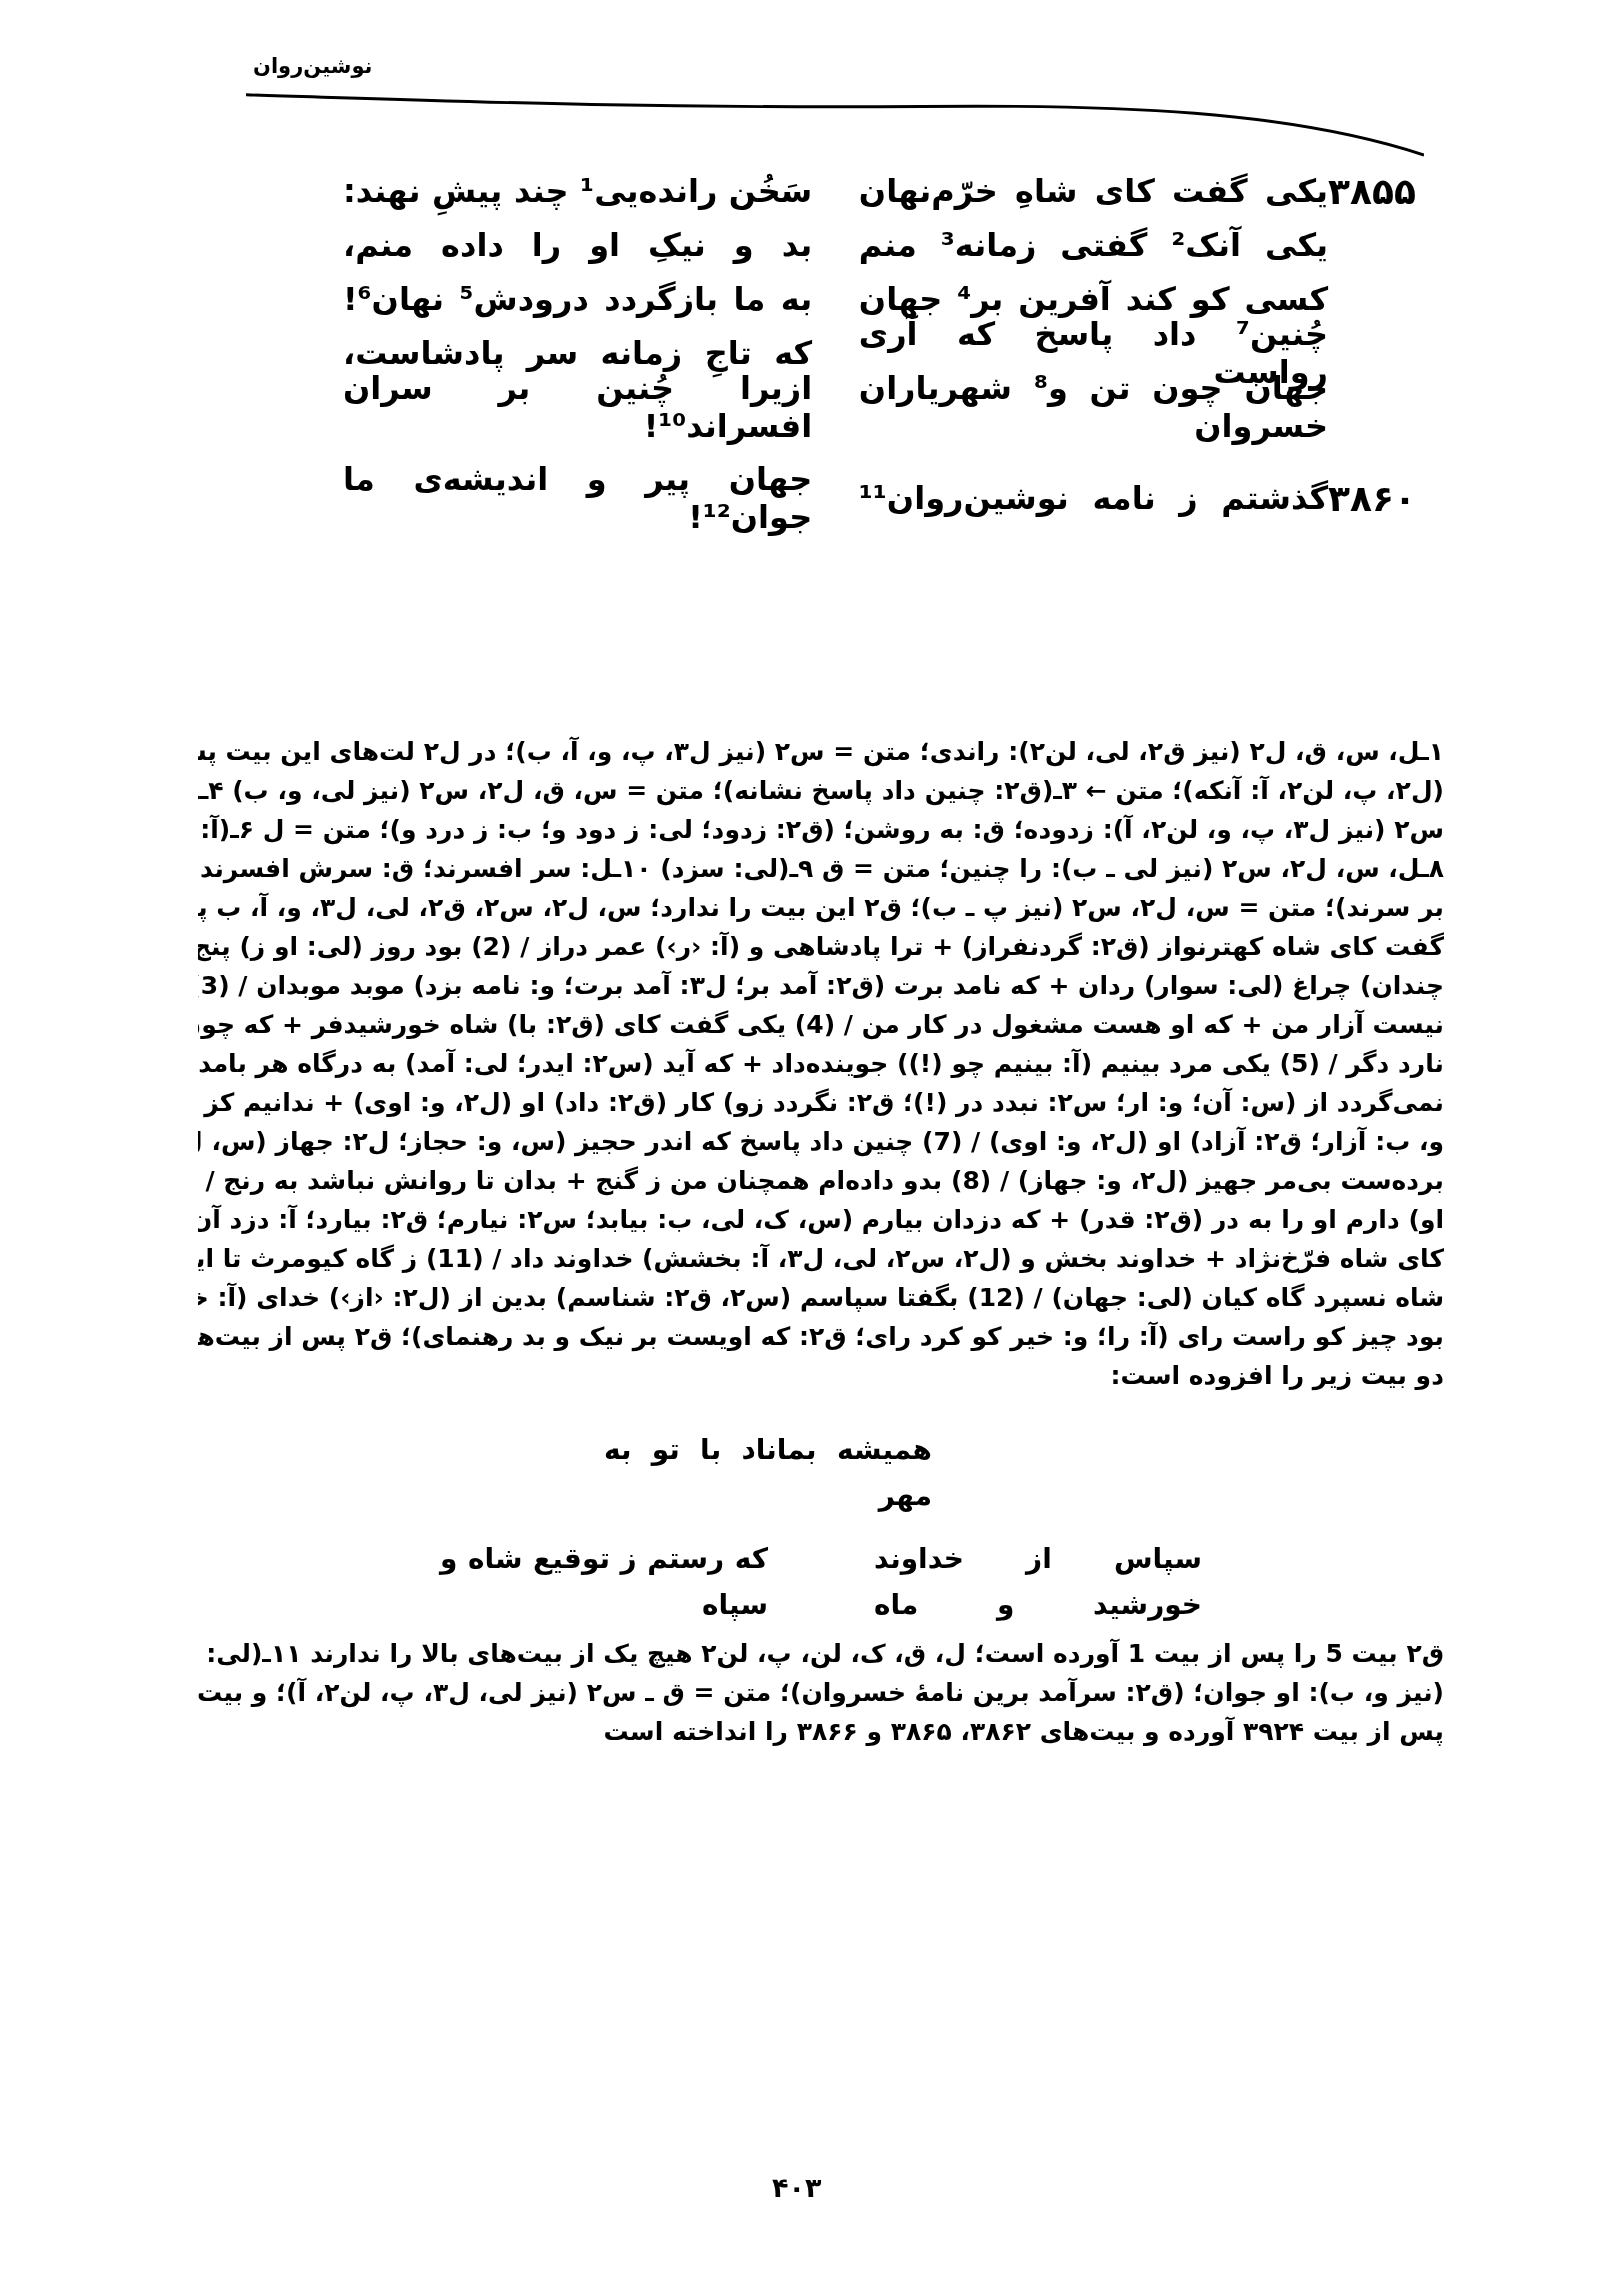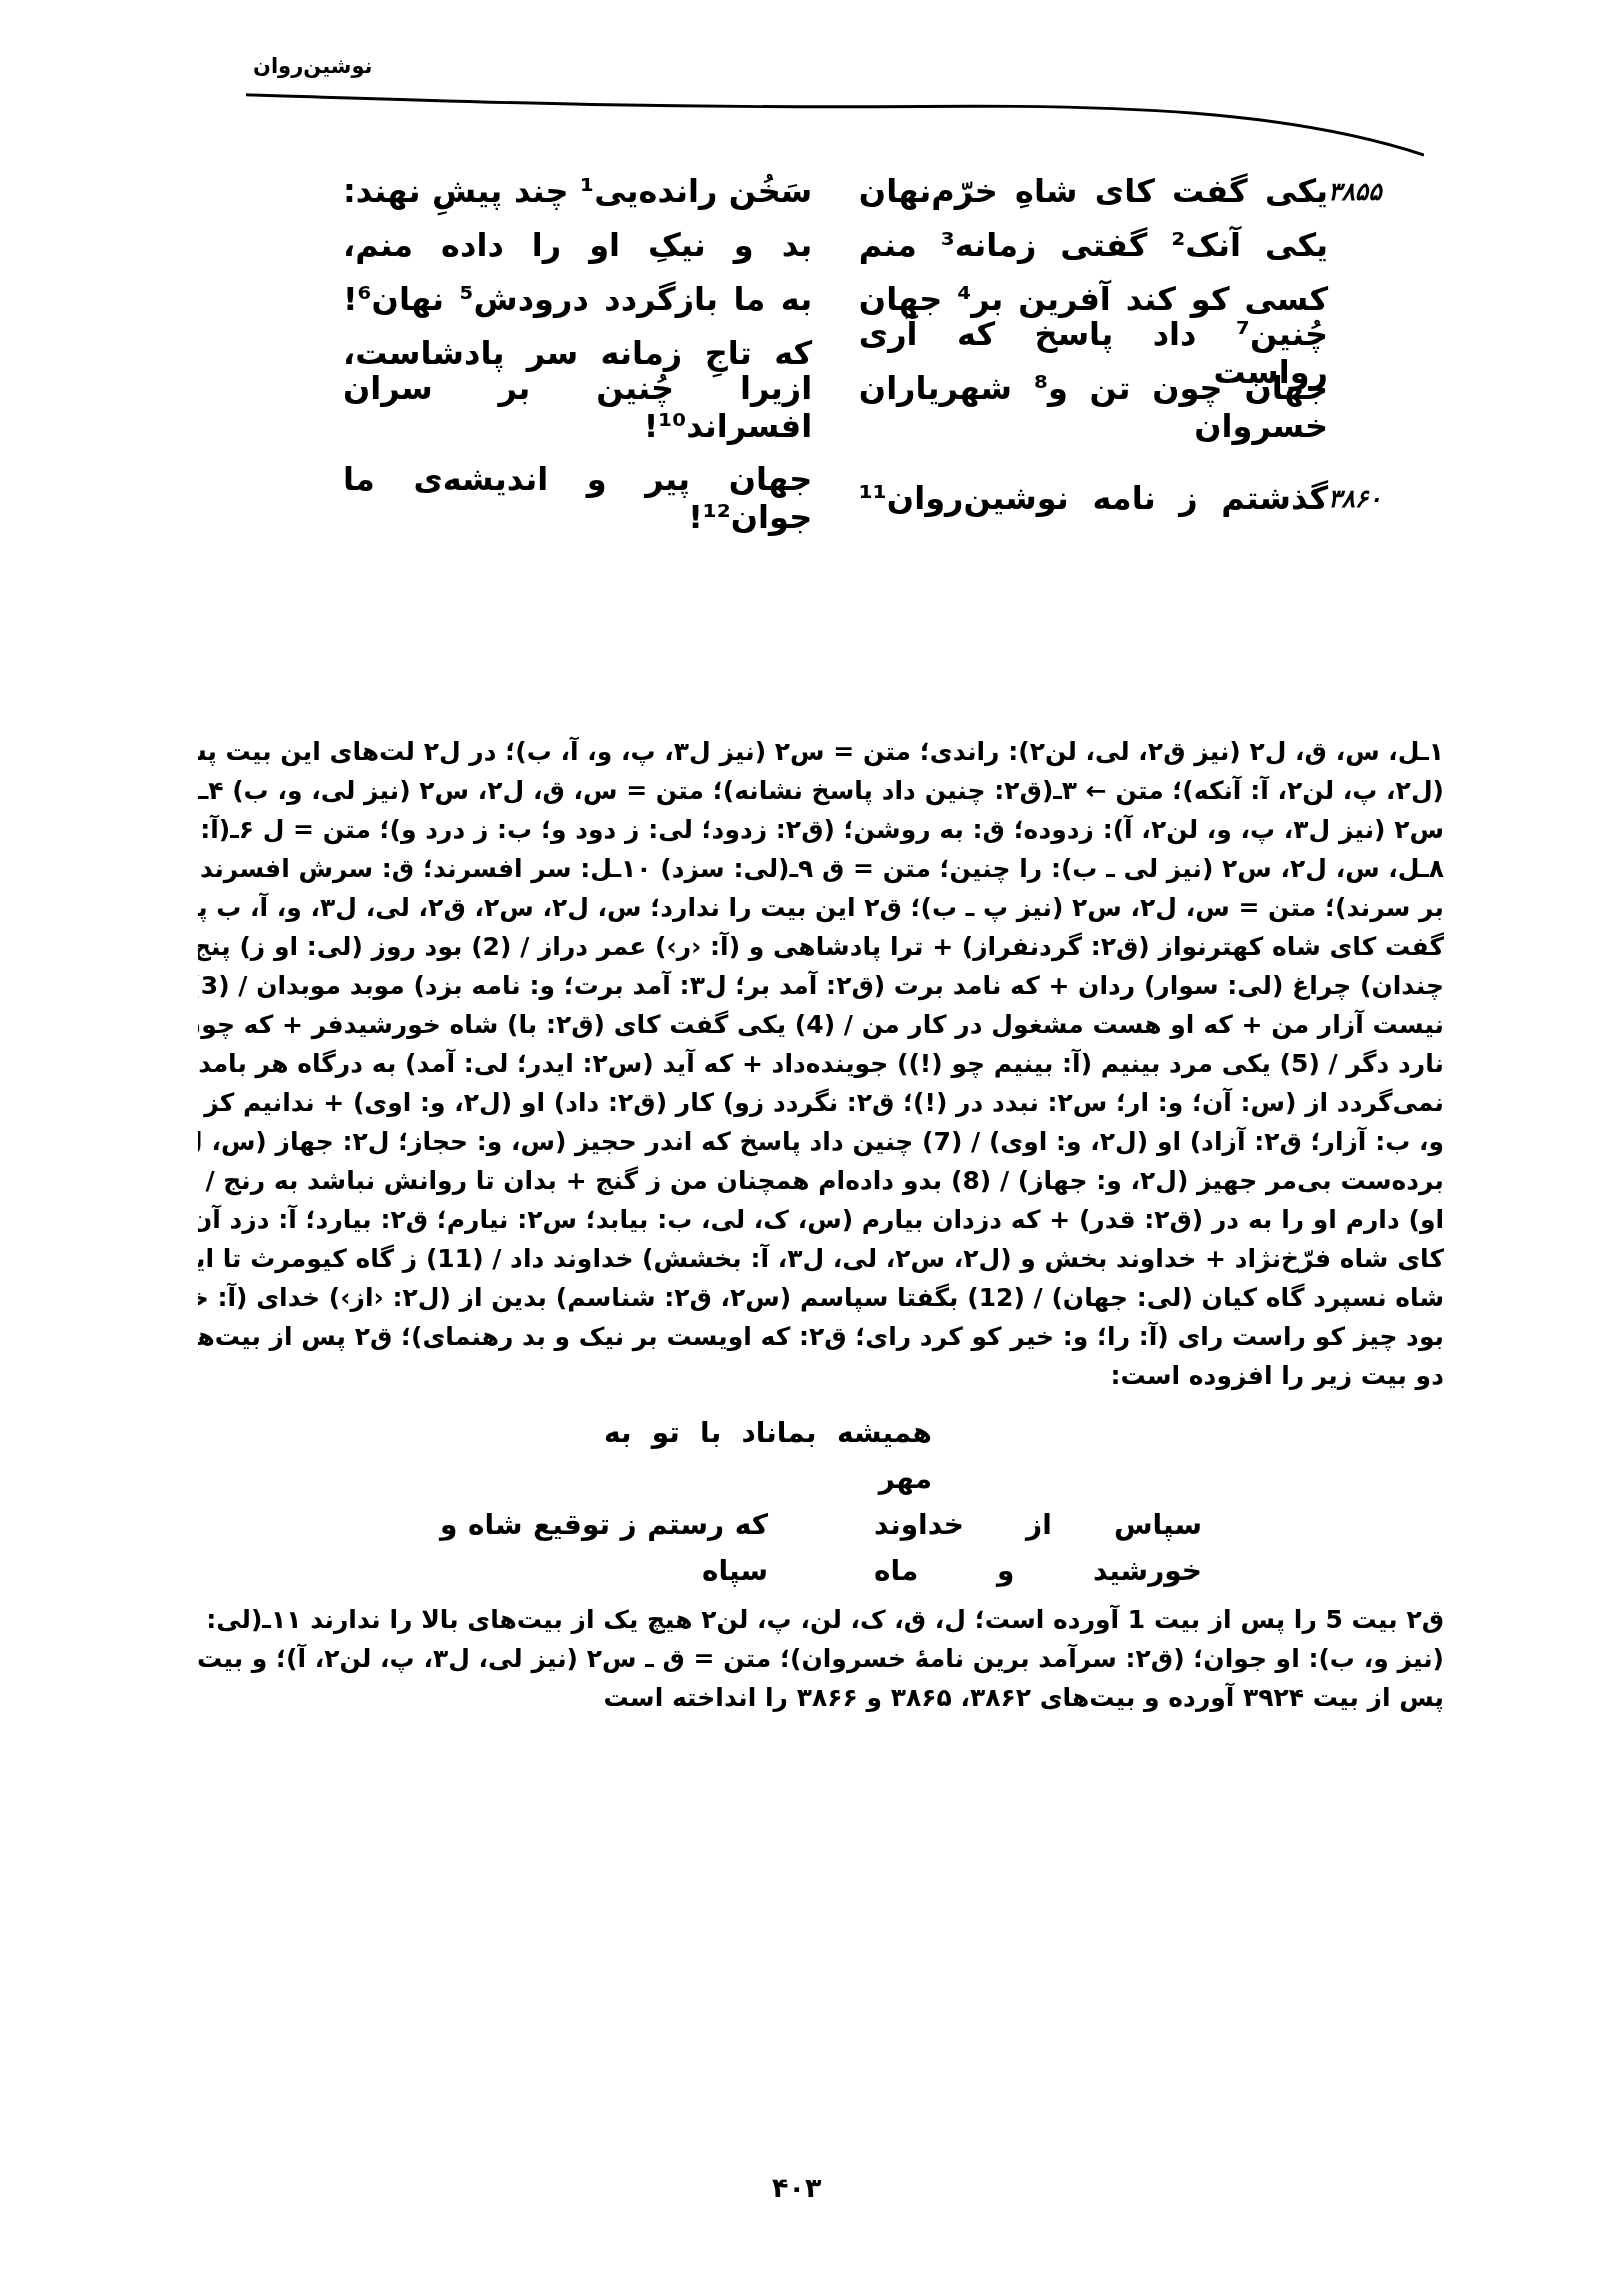--- a/index.html
+++ b/index.html
@@ -9,33 +9,33 @@
     }
     .running-head {
       position: absolute; left: 253px; top: 54px;
       font-size: 21px; font-weight: bold; direction: rtl;
     }
     .head-rule { position: absolute; left: 246px; top: 89px; width: 1178px; height: 68px; }
     .verse-block {
       position: absolute; left: 343px; top: 164px; width: 1091px; direction: rtl;
     }
     .verse-row { display: flex; flex-direction: row; height: 54px; align-items: center; font-size: 32px; font-weight: bold; }
-    .verse-num { width: 106px; text-align: left; font-size: 25px; flex-shrink: 0; font-style: italic; }
+    .verse-num { width: 106px; text-align: left; font-size: 36px; flex-shrink: 0; }
     .hemi { width: 483px; text-align: justify; text-align-last: justify; }
     .gap { width: 48px; }
     .verse-row.spaced { margin-top: 37px; }
     .footnotes {
       position: absolute; left: 198px; top: 732px; width: 1246px; direction: rtl;
       font-size: 25px; font-weight: bold; line-height: 39px; text-align: justify;
     }
     .fn-line { display: block; text-align: justify; text-align-last: justify; white-space: nowrap; overflow: hidden; }
     .fn-line.last { text-align-last: right; }
     .inline-verses { margin: 15.4px 0 5.8px 0; }
     .iv-row { display: flex; flex-direction: row; justify-content: center; font-size: 28px; line-height: 46px; }
-    .iv-hemi { width: 328px; text-align: justify; text-align-last: justify; }
+    .iv-hemi { width: 328px; text-align: justify; text-align-last: justify; margin-top: 17px; }
     .iv-gap { width: 106px; }
     .page-number {
       position: absolute; left: 772px; top: 2124px; font-size: 27px; font-weight: bold; direction: rtl; margin-top: 48px;
     }
   </style>
 </head>
 <body>
 
 <div class="running-head">نوشین‌روان</div>
 

